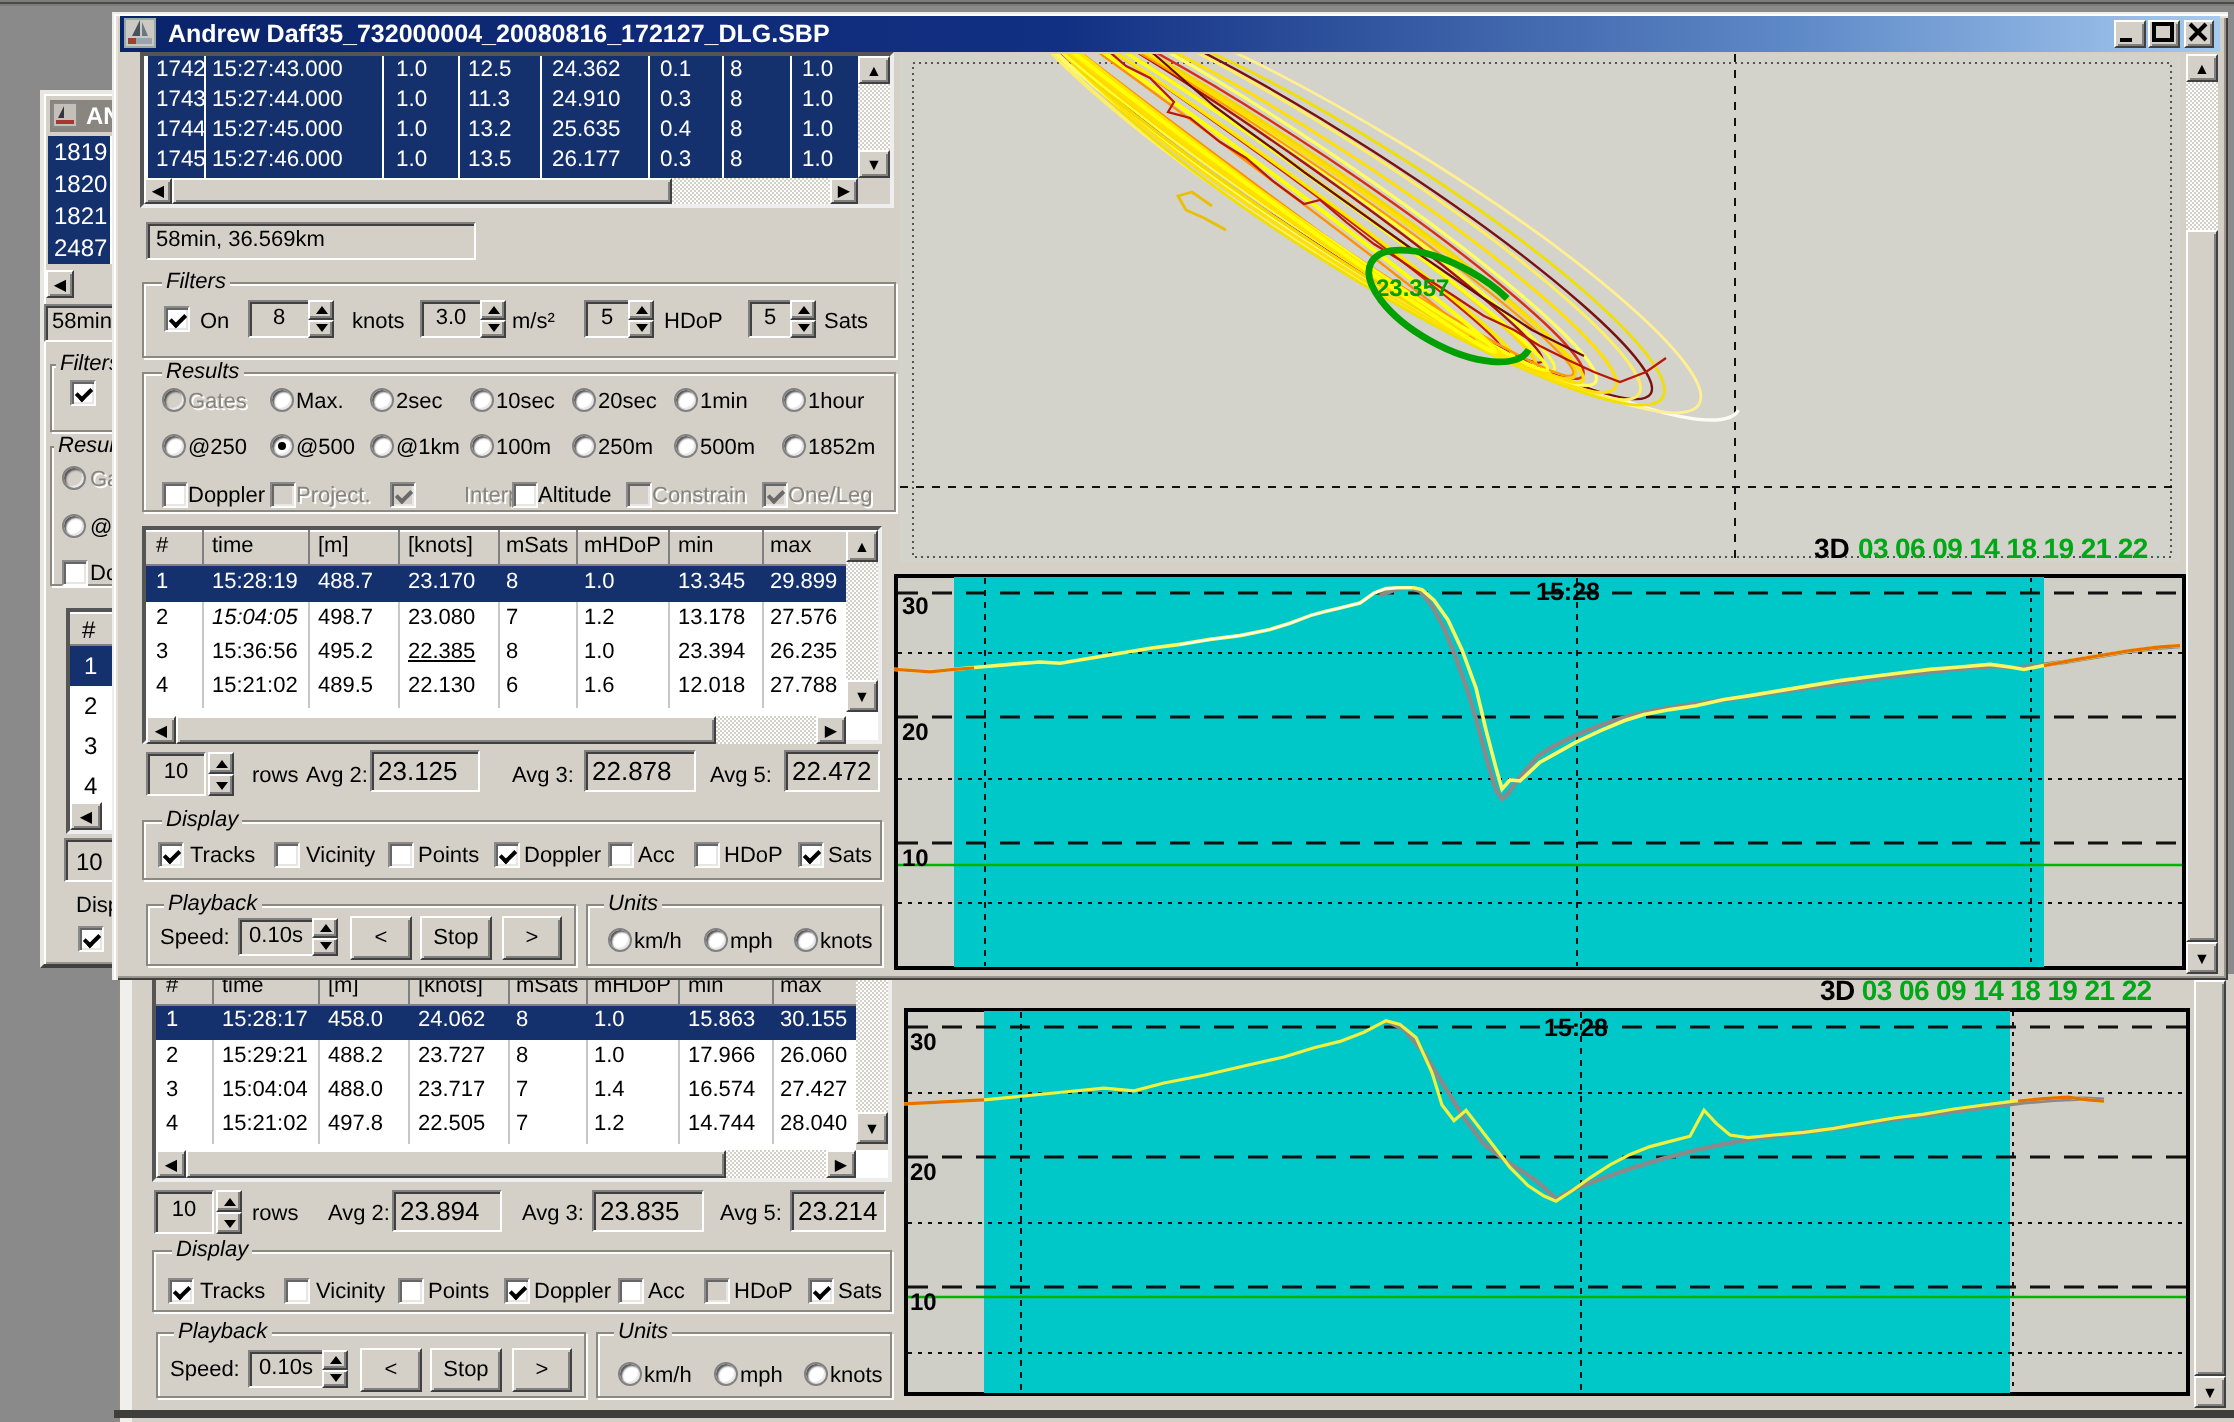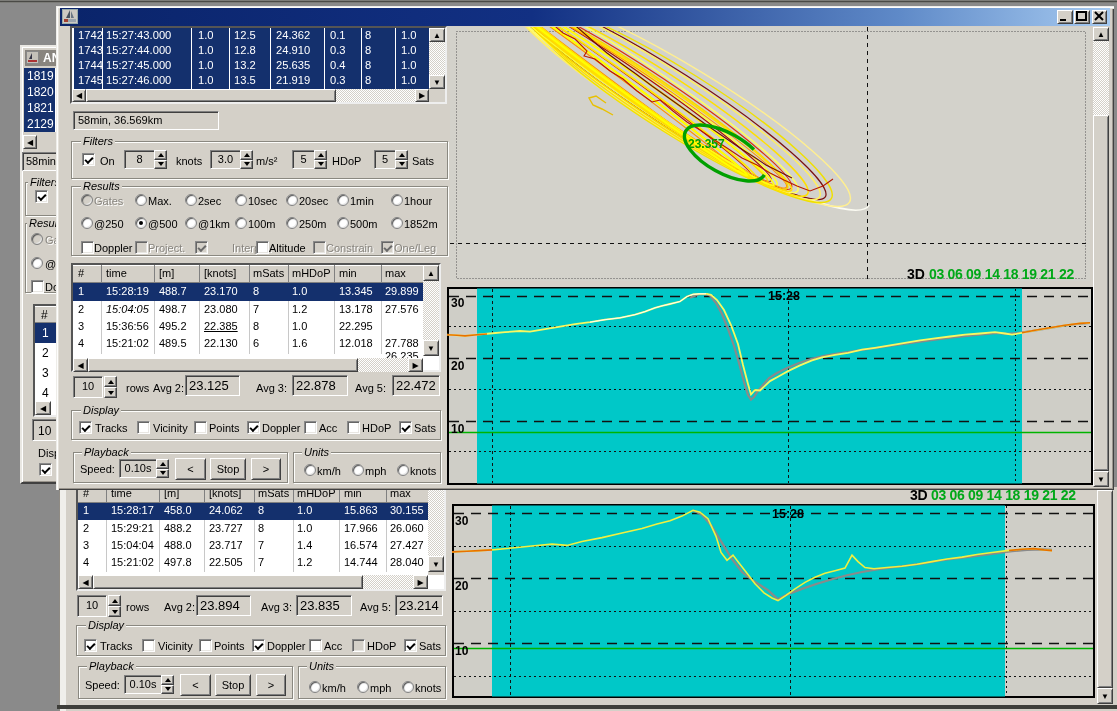--- a/index.html
+++ b/index.html
@@ -47,21 +47,21 @@
           <polygon points="5,1 5,7 2,7" fill="#334"></polygon>
           <rect x="1" y="8" width="9" height="2" fill="#a33"></rect>
         </svg></div>
     <div class="abs" style="left:18px;top:1px;">ANDREW~1.SBP</div>
   </div>
   <div class="abs navy" style="left:2px;top:21px;width:40px;height:64px;font-size:12px;">
     <div class="sep" style="left:31px;"></div>
     <div class="wtxt" style="left:3px;top:1px;">1819</div>
     <div class="wtxt" style="left:3px;top:17px;">1820</div>
     <div class="wtxt" style="left:3px;top:33px;">1821</div>
-    <div class="wtxt" style="left:3px;top:49px;">2129</div>
+    <div class="wtxt" style="left:3px;top:49px;">2487</div>
   </div>
   <div class="btn abs arr" style="left:1px;top:88px;width:14px;height:14px;line-height:13px;">◀</div>
   <div class="sunken abs" style="left:0;top:105px;width:36px;height:19px;background:#d4d0c8;overflow:hidden;">
       <div class="btxt" style="left:3px;top:2px;">58min,&nbsp;3</div>
     </div>
   <div class="gb" style="left:3px;top:135px;width:60px;height:34px;">
       <div class="gbl" style="left:2px;">Filters</div>
     </div>
   <div class="cb ck" style="left:13px;top:143px;"></div>
   <div class="gb" style="left:3px;top:176px;width:60px;height:70px;">
@@ -268,20 +268,21 @@
 <div class="win2" id="mainwin" style="left:56px;top:6px;width:1058px;height:484px;">
   <div class="tbar">
     <div class="abs" style="left:2px;top:1px;width:16px;height:15px;background:#ccc9c2;border:1px solid #9aa;">
       <svg width="14" height="13">
           <polygon points="7,0 7,8 3,8" fill="#47525e"></polygon>
           <polygon points="8,1 11,8 8,8" fill="#6a7684"></polygon>
           <rect x="1" y="9" width="12" height="3" fill="#9aa4ae"></rect>
           <rect x="1" y="9" width="4" height="3" fill="#a04030"></rect>
         </svg>
     </div>
+    <div class="abs" style="left:24px;top:0;line-height:18px;">Andrew Daff35_732000004_20080816_172127_DLG.SBP</div>
     <div class="btn abs" style="left:997px;top:2px;width:16px;height:14px;"><svg width="14" height="12">
           <rect x="2" y="8" width="6" height="2" fill="#000"></rect>
         </svg></div>
     <div class="btn abs" style="left:1014px;top:2px;width:16px;height:14px;"><svg width="14" height="12">
           <rect x="2" y="1" width="9" height="8" fill="none" stroke="#000" stroke-width="2"></rect>
         </svg></div>
     <div class="btn abs" style="left:1032px;top:2px;width:15px;height:14px;"><svg width="13" height="12">
           <path d="M2 1 L10 9 M10 1 L2 9" stroke="#000" stroke-width="2"></path>
         </svg></div>
   </div>
@@ -299,56 +300,56 @@
         <div class="wtxt" style="left:32px;top:1px;">15:27:43.000</div>
         <div class="wtxt" style="left:124px;top:1px;">1.0</div>
         <div class="wtxt" style="left:160px;top:1px;">12.5</div>
         <div class="wtxt" style="left:202px;top:1px;">24.362</div>
         <div class="wtxt" style="left:256px;top:1px;">0.1</div>
         <div class="wtxt" style="left:291px;top:1px;">8</div>
         <div class="wtxt" style="left:327px;top:1px;">1.0</div>
       <div class="wtxt" style="left:4px;top:16px;">1743</div>
         <div class="wtxt" style="left:32px;top:16px;text-align:center;">15:27:44.000</div>
         <div class="wtxt" style="left:124px;top:16px;">1.0</div>
-        <div class="wtxt" style="left:160px;top:16px;">12.8</div>
+        <div class="wtxt" style="left:160px;top:16px;">11.3</div>
         <div class="wtxt" style="left:202px;top:16px;">24.910</div>
         <div class="wtxt" style="left:256px;top:16px;">0.3</div>
         <div class="wtxt" style="left:291px;top:16px;">8</div>
         <div class="wtxt" style="left:327px;top:16px;">1.0</div>
       <div class="wtxt" style="left:4px;top:31px;">1744</div>
         <div class="wtxt" style="left:32px;top:31px;">15:27:45.000</div>
         <div class="wtxt" style="left:124px;top:31px;">1.0</div>
         <div class="wtxt" style="left:160px;top:31px;">13.2</div>
         <div class="wtxt" style="left:202px;top:31px;">25.635</div>
         <div class="wtxt" style="left:256px;top:31px;">0.4</div>
         <div class="wtxt" style="left:291px;top:31px;">8</div>
         <div class="wtxt" style="left:327px;top:31px;">1.0</div>
       <div class="wtxt" style="left:4px;top:46px;">1745</div>
         <div class="wtxt" style="left:32px;top:46px;">15:27:46.000</div>
         <div class="wtxt" style="left:124px;top:46px;">1.0</div>
         <div class="wtxt" style="left:160px;top:46px;">13.5</div>
-        <div class="wtxt" style="left:202px;top:46px;">21.919</div>
+        <div class="wtxt" style="left:202px;top:46px;">26.177</div>
         <div class="wtxt" style="left:256px;top:46px;">0.3</div>
         <div class="wtxt" style="left:291px;top:46px;">8</div>
         <div class="wtxt" style="left:327px;top:46px;">1.0</div>
     </div>
     <div class="abs" style="left:357px;top:0;width:16px;height:61px;">
       <div class="btn abs arr" style="left:0;top:0;width:16px;height:14px;line-height:13px;">▲</div>
       <div class="abs trk" style="left:0;top:14px;width:16px;height:33px;"></div>
       <div class="btn abs arr" style="left:0;bottom:0;width:16px;height:14px;line-height:13px;">▼</div>
     </div>
     <div class="abs" style="left:0;top:61px;width:357px;height:13px;">
       <div class="btn abs arr" style="left:0;top:0;width:14px;height:13px;line-height:12px;">◀</div>
       <div class="btn abs" style="left:14px;top:0;width:250px;height:13px;"></div>
       <div class="abs trk" style="left:264px;top:0;width:79px;height:13px;"></div>
       <div class="btn abs arr" style="right:0;top:0;width:14px;height:13px;line-height:12px;">▶</div>
     </div>
   </div>
 
-  <div class="sunken abs" style="left:17px;top:105px;width:146px;height:19px;background:#d4d0c8;">
+  <div class="sunken abs" style="left:17px;top:105px;width:165px;height:19px;background:#d4d0c8;">
       <div class="btxt" style="left:4px;top:2px;">58min, 36.569km</div>
     </div>
 
   <div class="gb" style="left:15px;top:135px;width:377px;height:38px;">
       <div class="gbl" style="left:9px;">Filters</div>
     </div>
   <div class="cb ck" style="left:26px;top:147px;"></div>
     <div class="lbl" style="left:44px;top:149px;">On</div>
   <div class="spin" style="left:68px;top:144px;width:43px;height:19px;">
       <div class="ed" style="width:31px;">8</div>
@@ -462,22 +463,22 @@
         <div class="btxt" style="left:180px;top:20px;">7</div>
         <div class="btxt" style="left:219px;top:20px;">1.2</div>
         <div class="btxt" style="left:266px;top:20px;">13.178</div>
         <div class="btxt" style="left:312px;top:20px;">27.576</div>
       <div class="btxt" style="left:5px;top:37px;">3</div>
         <div class="btxt" style="left:33px;top:37px;">15:36:56</div>
         <div class="btxt" style="left:86px;top:37px;">495.2</div>
         <div class="btxt" style="left:131px;top:37px;text-decoration:underline;">22.385</div>
         <div class="btxt" style="left:180px;top:37px;">8</div>
         <div class="btxt" style="left:219px;top:37px;">1.0</div>
-        <div class="btxt" style="left:266px;top:37px;">22.295</div>
-        <div class="btxt" style="left:312px;top:37px;margin-top:30px;">26.235</div>
+        <div class="btxt" style="left:266px;top:37px;">23.394</div>
+        <div class="btxt" style="left:312px;top:37px;">26.235</div>
       <div class="btxt" style="left:5px;top:54px;">4</div>
         <div class="btxt" style="left:33px;top:54px;">15:21:02</div>
         <div class="btxt" style="left:86px;top:54px;">489.5</div>
         <div class="btxt" style="left:131px;top:54px;">22.130</div>
         <div class="btxt" style="left:180px;top:54px;">6</div>
         <div class="btxt" style="left:219px;top:54px;">1.6</div>
         <div class="btxt" style="left:266px;top:54px;">12.018</div>
         <div class="btxt" style="left:312px;top:54px;">27.788</div>
     </div>
     <div class="abs" style="left:350px;top:0;width:16px;height:93px;">

